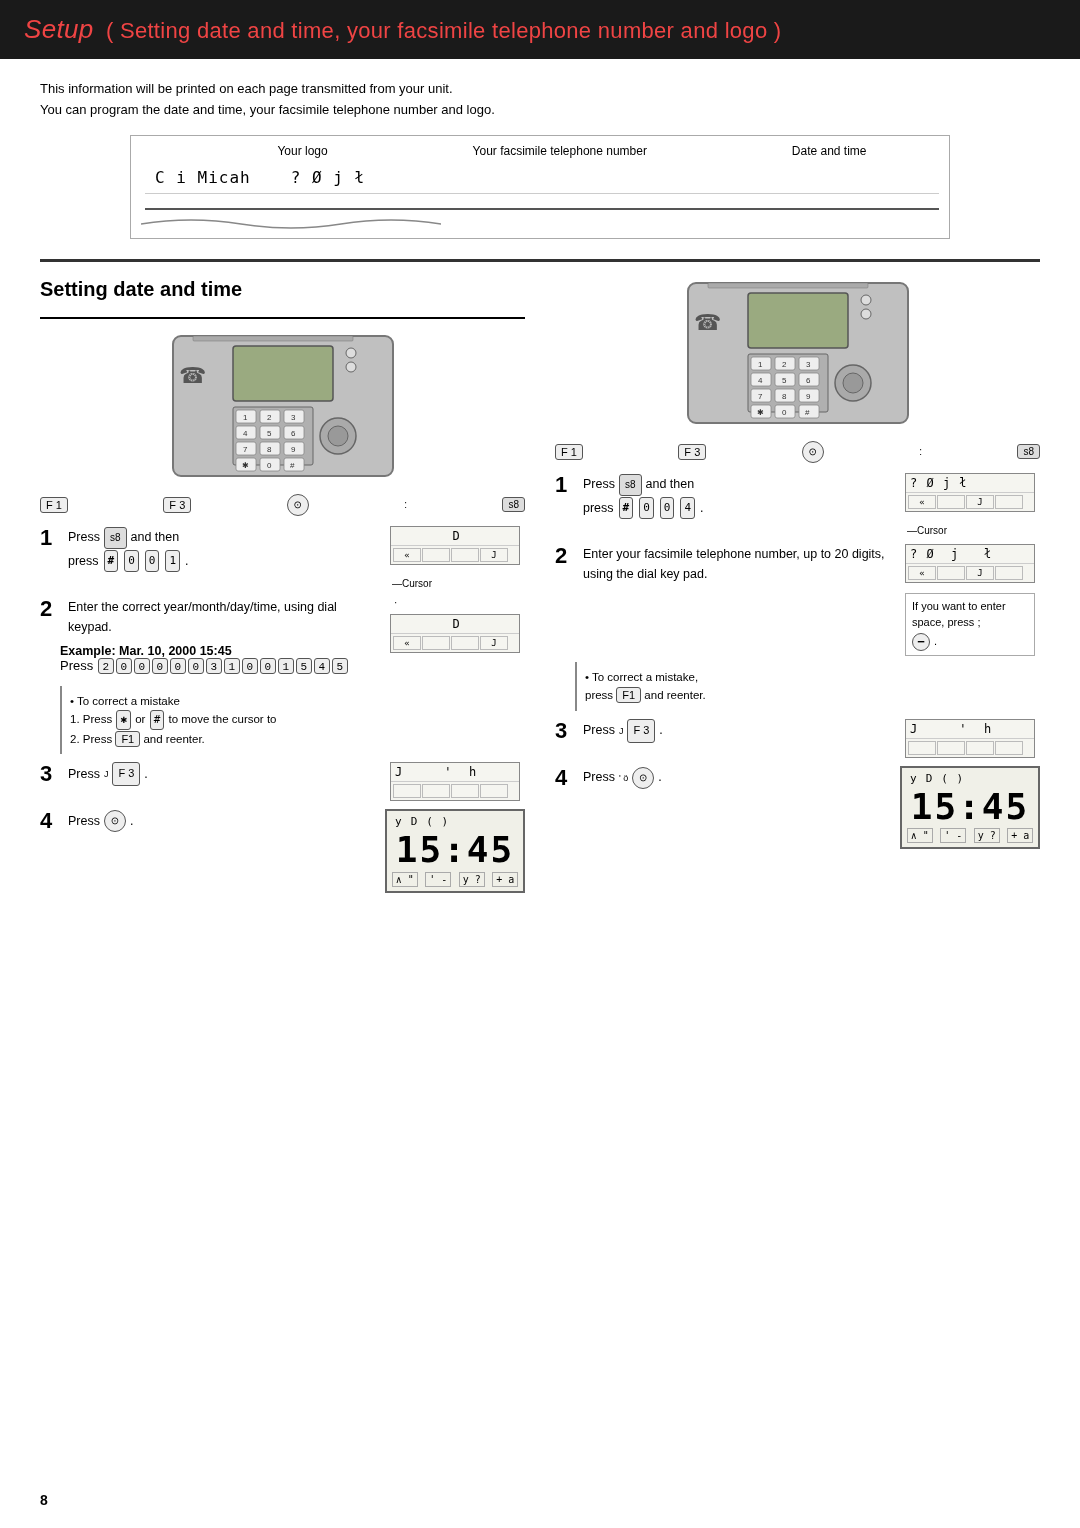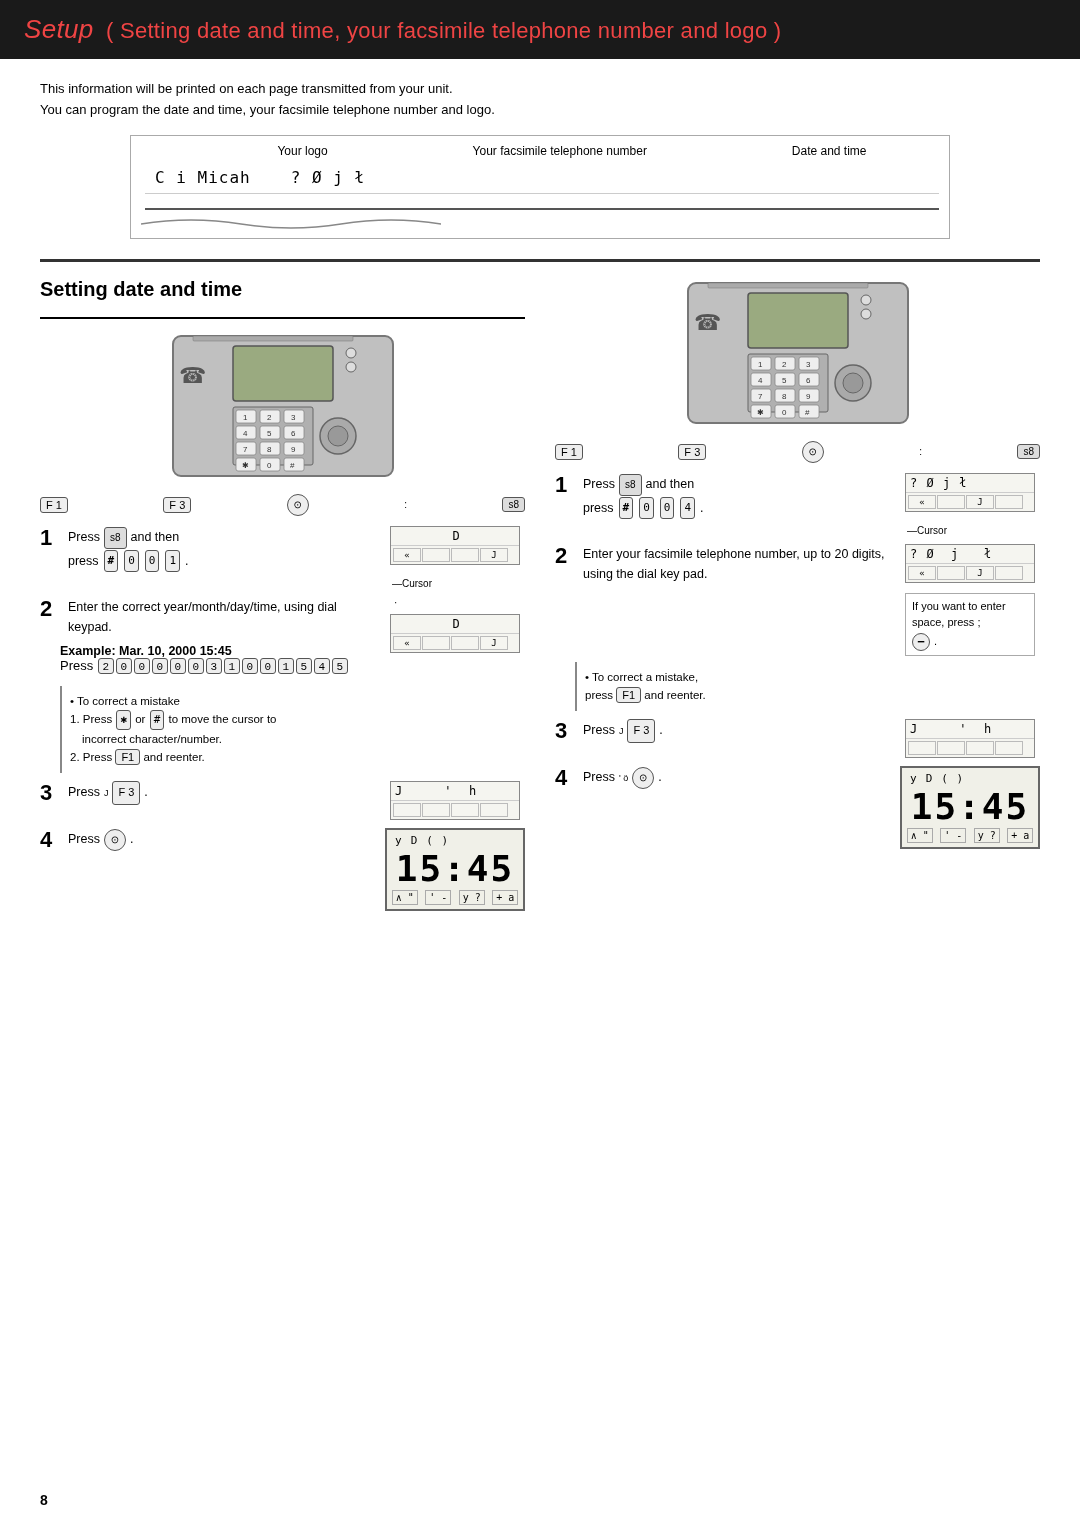--- a/index.html
+++ b/index.html
@@ -473,21 +473,20 @@
                 <div class="lcd-small-seg"></div>
                 <div class="lcd-small-seg"></div>
                 <div class="lcd-small-seg">J</div>
               </div>
             </div>
           </div>
         </div>
         <div class="notes-box" style="margin-left:20px;">
           <div>• To correct a mistake</div>
           <div>1. Press <span class="key-sym">✱</span> or <span class="key-sym">#</span> to move the cursor to</div>
-          <div style="padding-left:12px;">incorrect character/number.</div>
           <div>2. Press <span class="btn-label">F1</span> and reenter.</div>
         </div>
       </div>
 
       <div class="step-container">
         <div class="step-row">
           <div style="flex:1;">
             <div class="step-inline">
               <span class="step-num">3</span>
               <span>Press</span>

